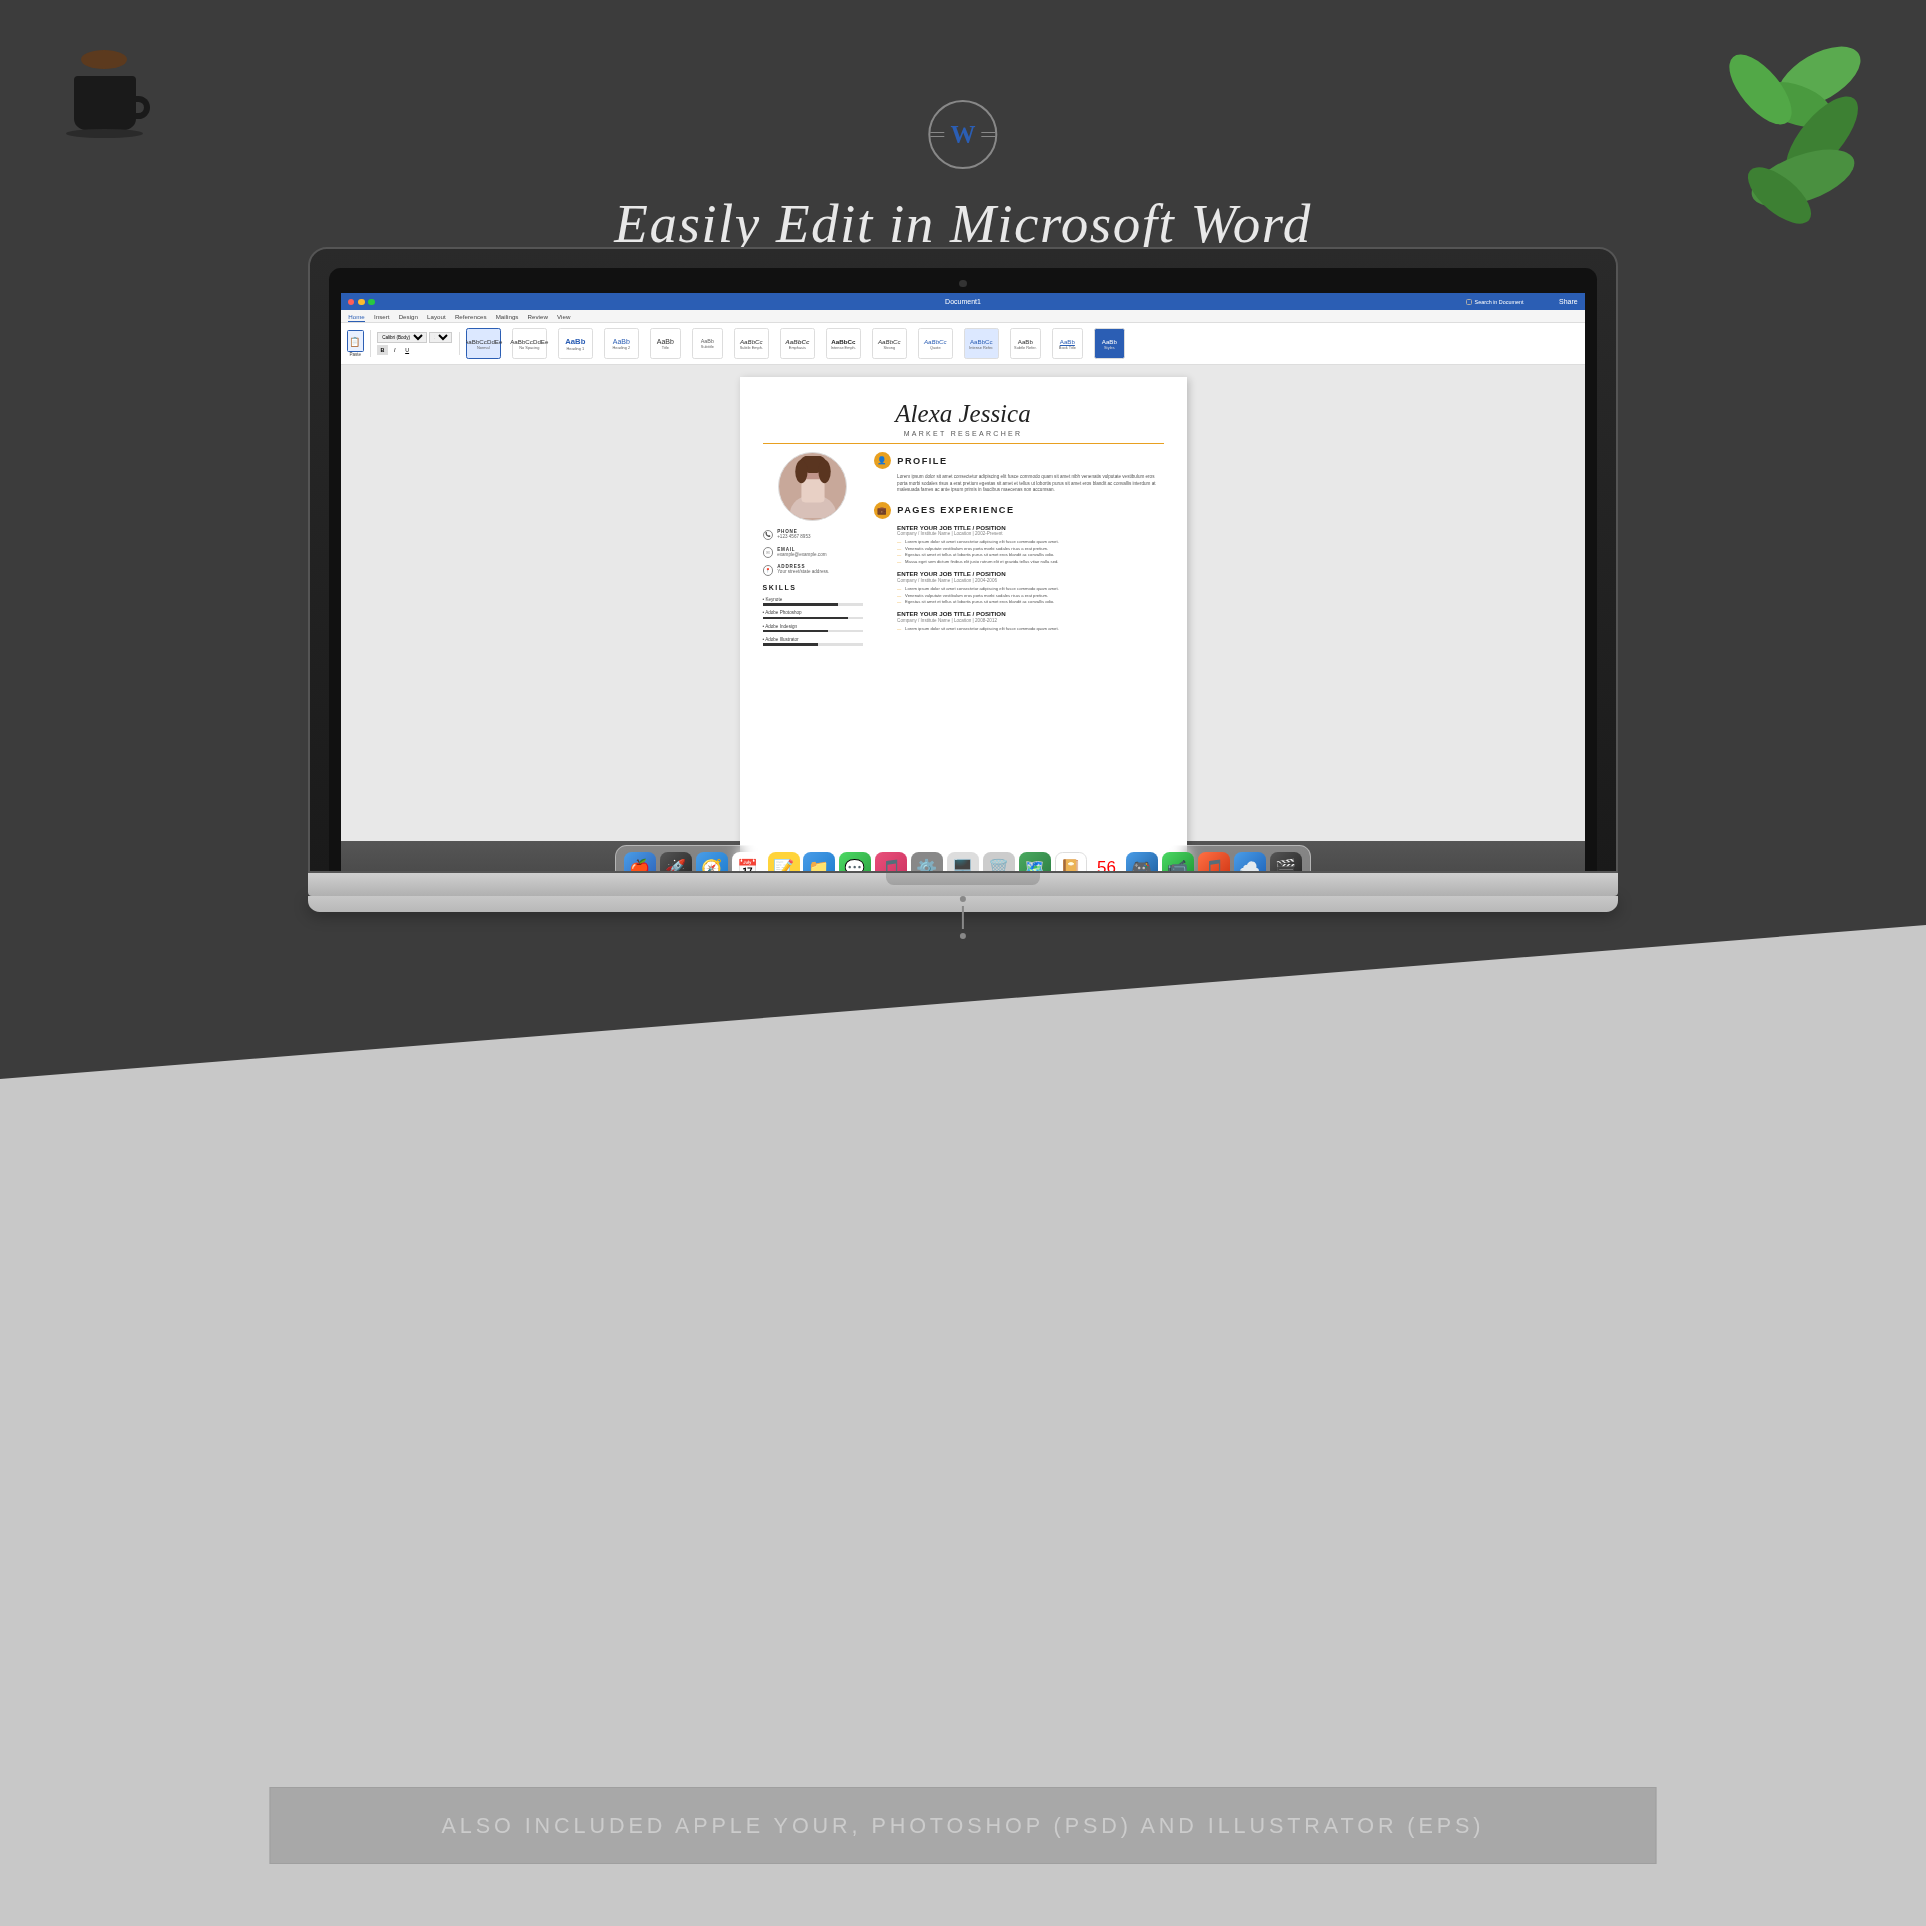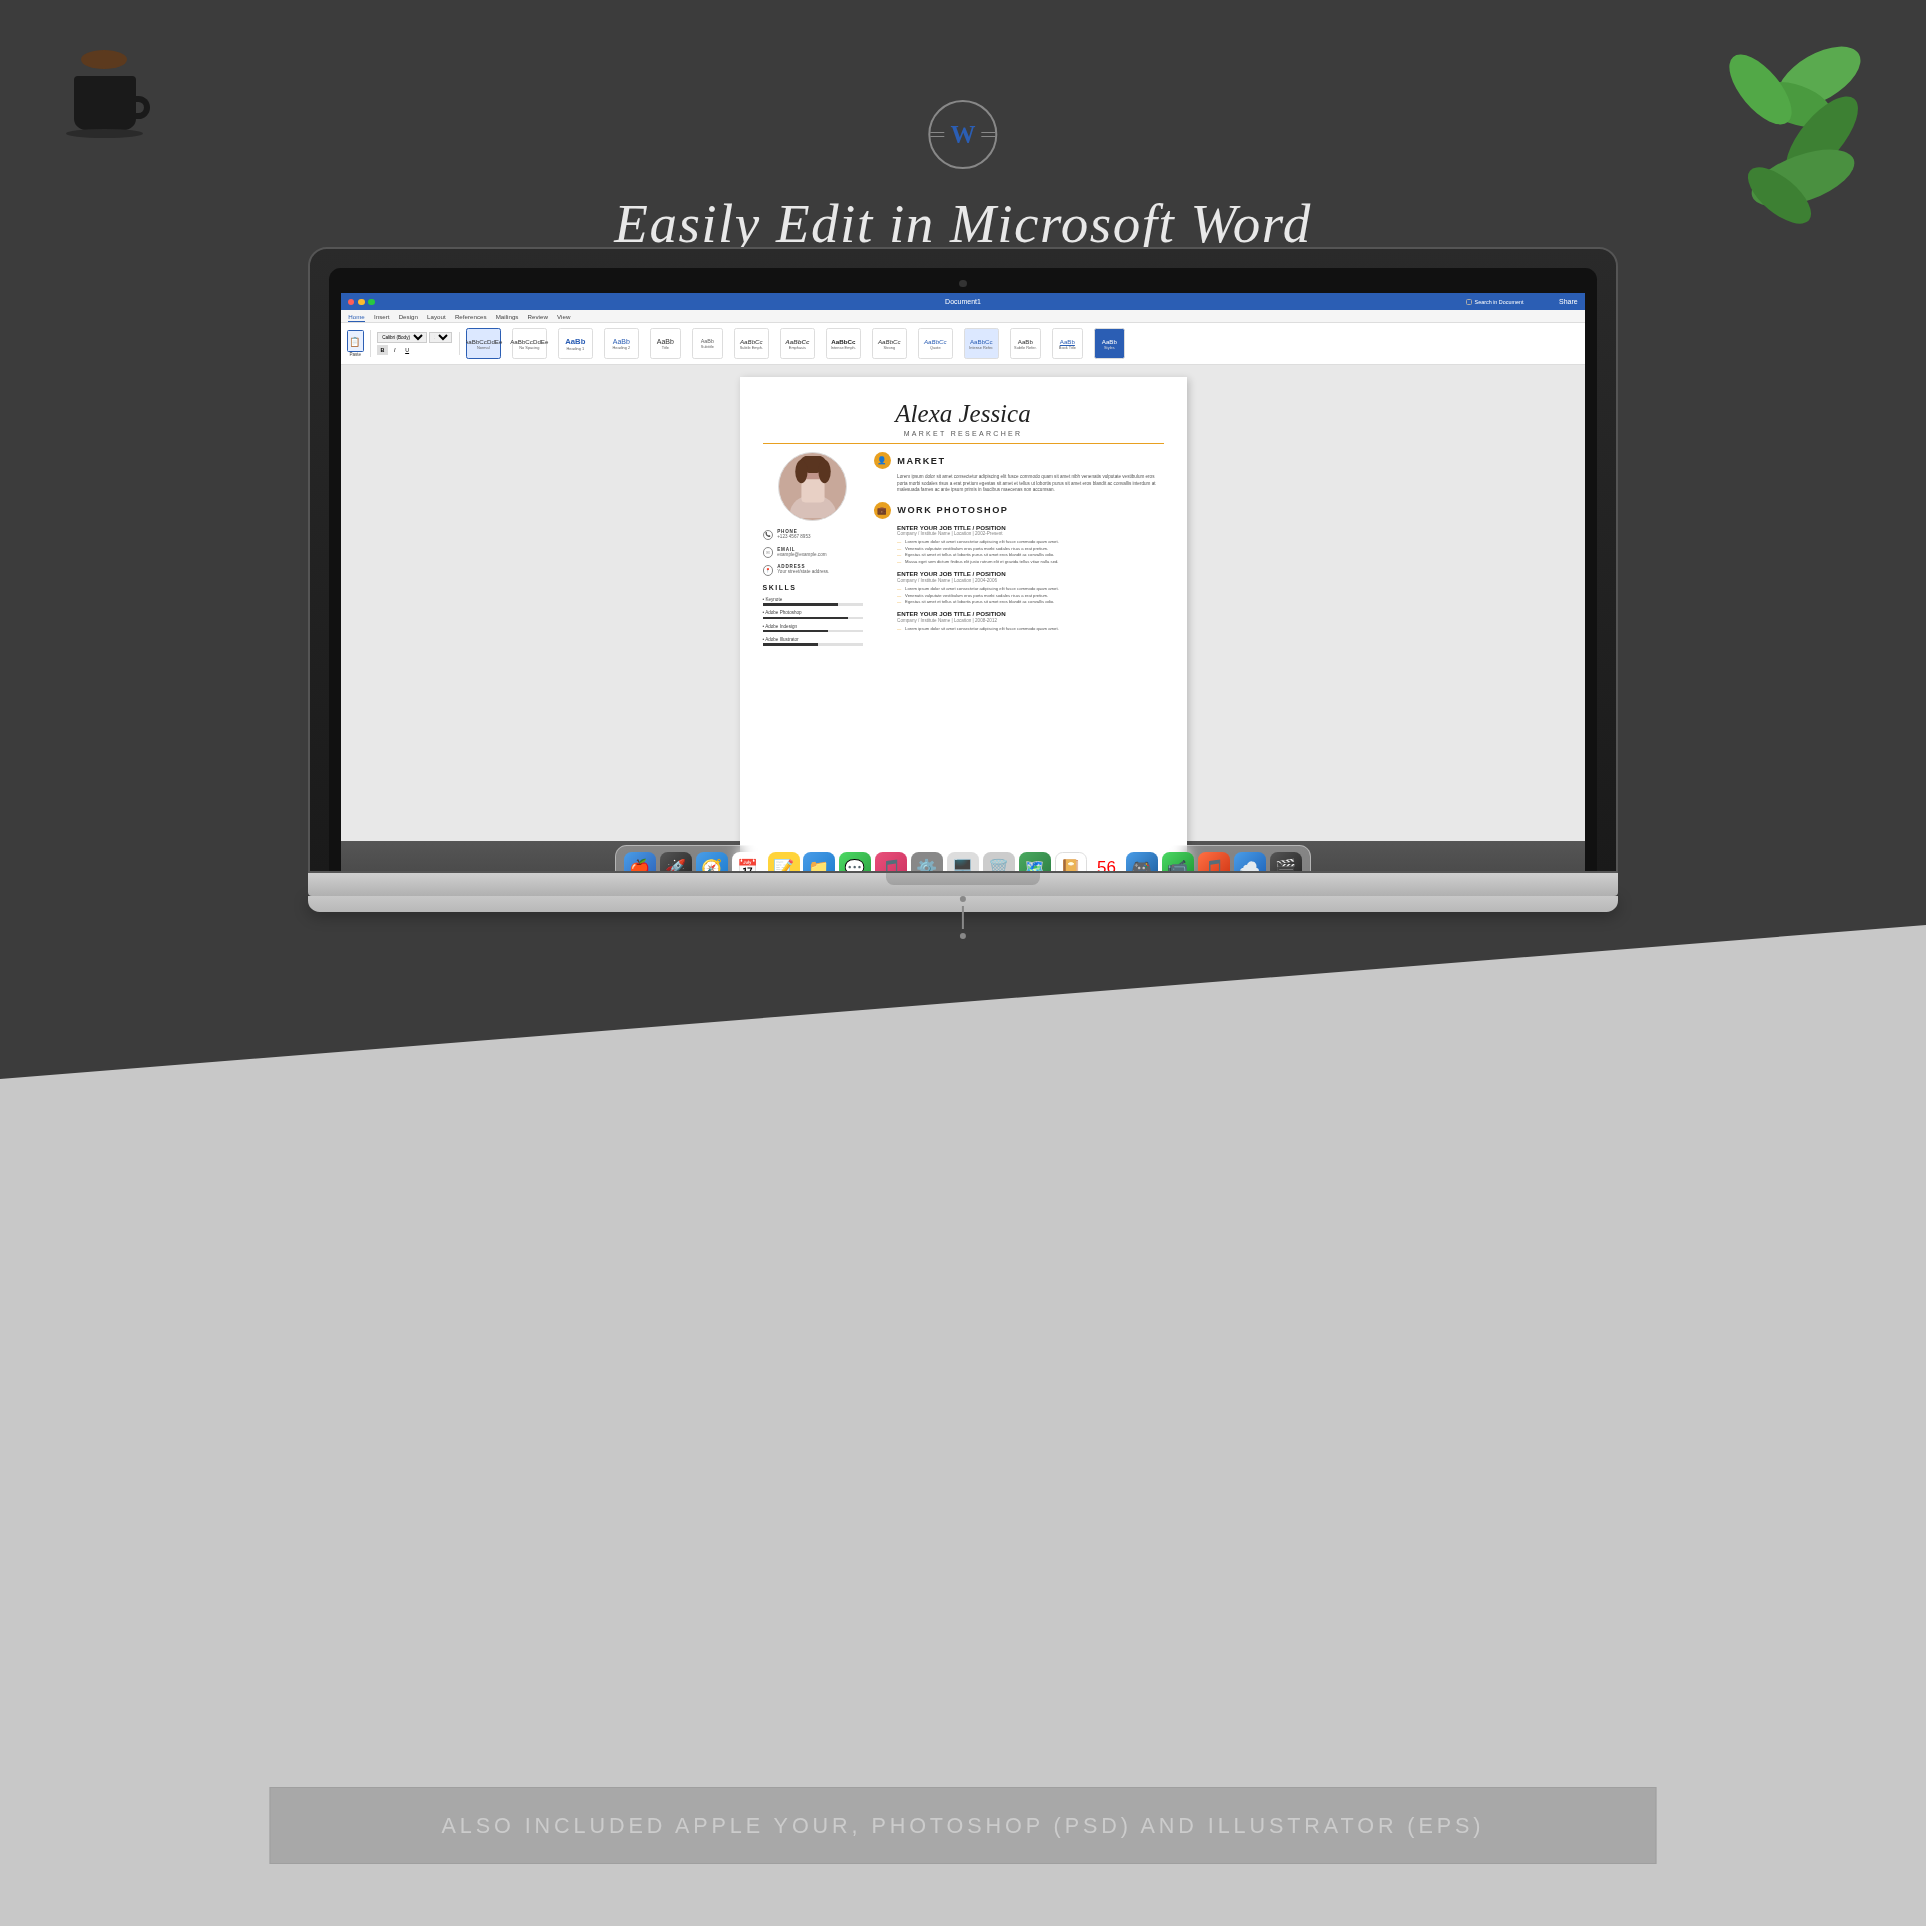--- a/index.html
+++ b/index.html
@@ -693,29 +693,29 @@
                       </div>
                   </div>
                 </div>
               </div>
 
               <div class="resume-right">
 
                 <div style="margin-bottom:7.7px;">
                   <div class="section-header">
                     <div class="section-icon">👤</div>
-                    <div class="section-title">MARKET</div>
+                    <div class="section-title">PROFILE</div>
                   </div>
                   <div class="section-text">Lorem ipsum dolor sit amet consectetur adipiscing elit fusce commodo quam sit amet nibh venenatis vulputate vestibulum eros porta morbi sodales risus a erat pretium egestas sit amet et tellus ut lobortis purus sit amet eros blandit ac convallis interdum at malesuada fames ac ante ipsum primis in faucibus maecenas non accumsan.</div>
                 </div>
 
                 <div>
                   <div class="section-header">
                     <div class="section-icon">💼</div>
-                    <div class="section-title">WORK PHOTOSHOP</div>
+                    <div class="section-title">PAGES EXPERIENCE</div>
                   </div>
 
                   <div class="work-section">
                     <div class="job-title">ENTER YOUR JOB TITLE / POSITION</div>
                     <div class="job-subtitle">Company / Institute Name  |  Location  |  2002-Present</div>
                     <div class="job-bullet">Lorem ipsum dolor sit amet consectetur adipiscing elit fusce commodo quam amet.</div>
                     <div class="job-bullet">Venenatis vulputate vestibulum eros porta morbi sodales risus a erat pretium.</div>
                     <div class="job-bullet">Egestas sit amet et tellus ut lobortis purus sit amet eros blandit ac convallis odio.</div>
                     <div class="job-bullet">Massa eget sem dictum finibus elit justo rutrum elit et gravida tellus vitae nulla sed.</div>
                   </div>

